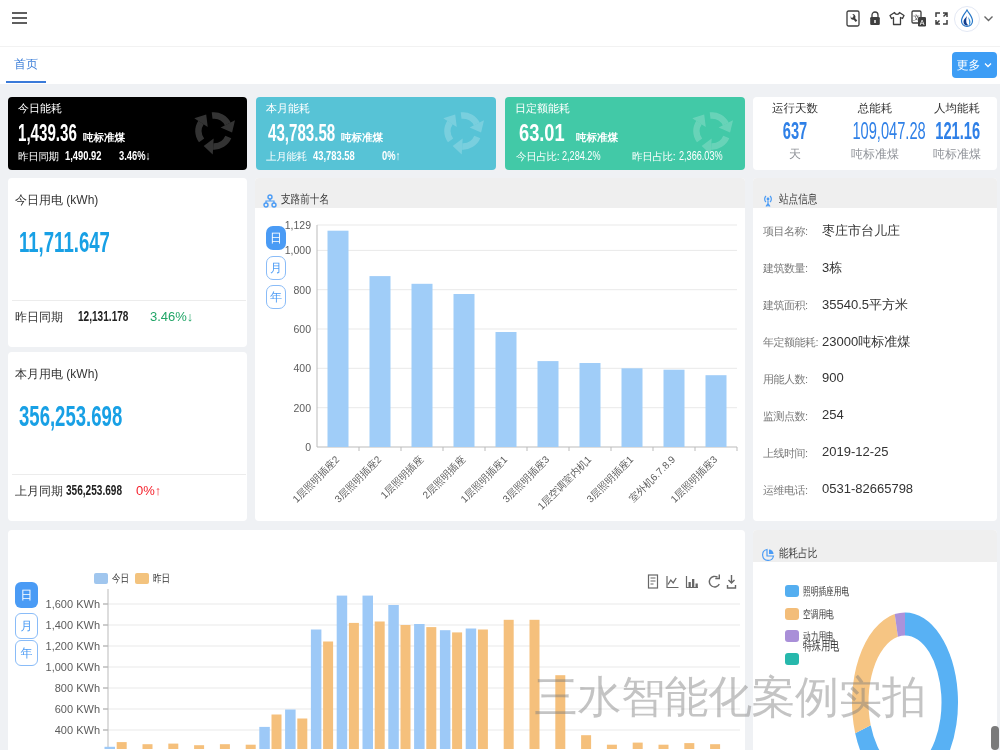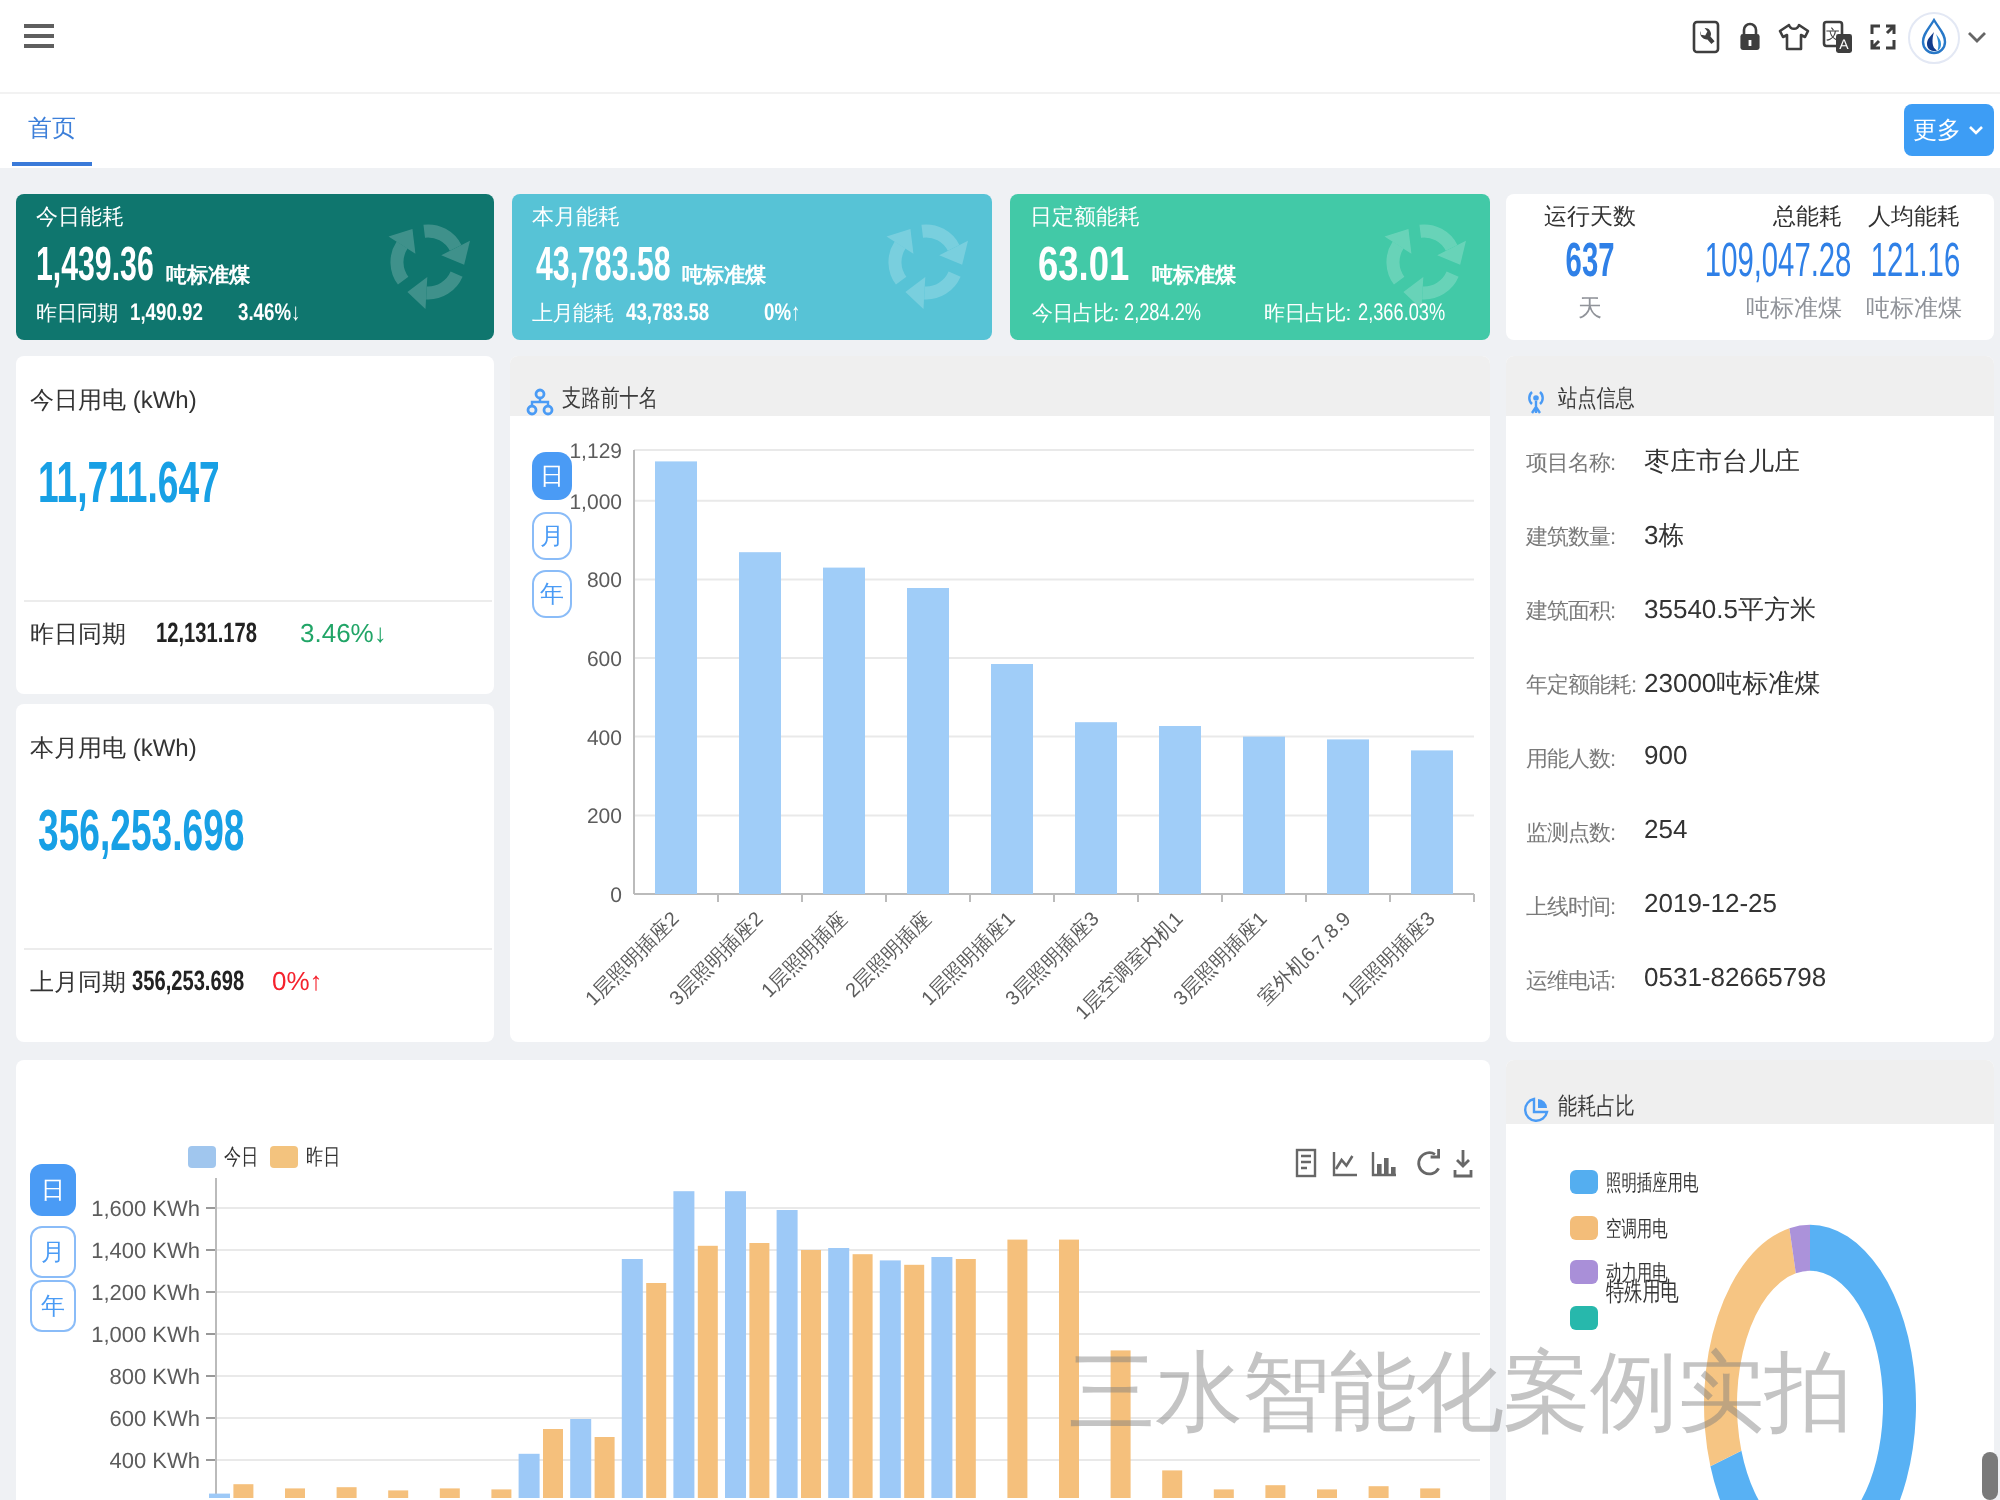--- a/index.html
+++ b/index.html
@@ -57,21 +57,21 @@
 
 <div class="abs" style="left:0;top:47px;width:1000px;height:37px;background:#fff"></div>
 <div class="abs" style="left:6px;top:56px;width:40px;height:20px;text-align:center;font-size:12px;color:#3d7fd9">首页</div>
 <div class="abs" style="left:6px;top:81px;width:40px;height:2px;background:#3a7ad9"></div>
 <div class="abs" style="left:952px;top:52px;width:45px;height:26px;background:#3d9df5;border-radius:4px;color:#fff;font-size:12px;display:flex;align-items:center;justify-content:center">更多 <svg width="10" height="10" viewBox="0 0 10 10" style="margin-left:2px">
         <path d="M2 3.5 L5 6.5 L8 3.5" stroke="#fff" stroke-width="1.3" fill="none"></path>
       </svg></div>
 
 <div class="abs" style="left:0;top:84px;width:1000px;height:666px;background:#eff1f4"></div>
 
-<div class="panel" style="left:8px;top:97px;width:239px;height:73px;background:#0f766e;color:#fff">
+<div class="panel" style="left:8px;top:97px;width:239px;height:73px;background:#000000;color:#fff">
  <div class="abs" style="left:10px;top:4px;font-size:11px">今日能耗</div>
  <div class="abs" style="left:10px;top:22px;font-size:24px;font-weight:bold"><span class="nw">1,439.36</span></div>
  <div class="abs" style="left:75px;top:34px;font-size:10.5px;font-weight:bold">吨标准煤</div>
  <div class="abs" style="left:10px;top:53px;font-size:10.5px;letter-spacing:-0.3px">昨日同期</div>
  <div class="abs" style="left:57px;top:52px;font-size:12px;font-weight:bold"><span style="display:inline-block;transform:scaleX(0.78);transform-origin:0 50%;white-space:nowrap">1,490.92</span></div>
  <div class="abs" style="left:111px;top:52px;font-size:12px;font-weight:bold"><span style="display:inline-block;transform:scaleX(0.78);transform-origin:0 50%;white-space:nowrap">3.46%↓</span></div>
  <div class="abs" style="right:10px;top:8px"><svg width="46" height="52" viewBox="0 0 46 52" style="opacity:0.2">
           <g transform="rotate(8 23 26)">
             <path d="M19.0 11.0 A15.5 15.5 0 0 1 35.7 17.1" stroke="#fff" stroke-width="6.5" fill="none"></path>
             <path d="M42.3 12.5 L29.1 21.7 L41.1 24.9 Z" fill="#fff"></path>
@@ -118,28 +118,28 @@
             <path d="M25.0 49.4 L23.7 33.5 L14.9 42.3 Z" fill="#fff"></path>
           </g>
         </svg></div>
 </div>
 <div class="panel" style="left:753px;top:97px;width:244px;height:73px">
  <div class="abs" style="left:4px;top:3px;width:76px;text-align:center">
    <div style="font-size:11.5px;color:#323232;padding-top:1px">运行天数</div>
    <div style="font-size:24px;font-weight:bold;color:#2f80e7;margin-top:1px"><span style="display:inline-block;transform:scaleX(0.61);white-space:nowrap">637</span></div>
    <div style="font-size:12px;color:#909399;margin-top:1px">天</div>
  </div>
- <div class="abs" style="left:76px;top:3px;width:92px;text-align:right">
+ <div class="abs" style="left:76px;top:3px;width:92px;text-align:center">
    <div style="font-size:11.5px;color:#323232;padding-top:1px">总能耗</div>
    <div style="font-size:24px;font-weight:normal;color:#2f80e7;margin-top:1px"><span style="display:inline-block;transform:scaleX(0.61);white-space:nowrap">109,047.28</span></div>
    <div style="font-size:12px;color:#909399;margin-top:1px">吨标准煤</div>
  </div>
  <div class="abs" style="left:168px;top:3px;width:72px;text-align:center">
    <div style="font-size:11.5px;color:#323232;padding-top:1px">人均能耗</div>
-   <div style="font-size:24px;font-weight:normal;color:#2f80e7;margin-top:1px"><span style="display:inline-block;transform:scaleX(0.61);white-space:nowrap">121.16</span></div>
+   <div style="font-size:24px;font-weight:bold;color:#2f80e7;margin-top:1px"><span style="display:inline-block;transform:scaleX(0.61);white-space:nowrap">121.16</span></div>
    <div style="font-size:12px;color:#909399;margin-top:1px">吨标准煤</div>
  </div>
 </div>
 
 <div class="panel" style="left:8px;top:178px;width:239px;height:169px">
  <div class="abs" style="left:7px;top:14px;font-size:12px;color:#333">今日用电 (kWh)</div>
  <div class="abs" style="left:11px;top:48px;font-size:29px;font-weight:bold;color:#18a0e5"><span class="nw2">11,711.647</span></div>
  <div class="abs" style="left:4px;top:122px;width:234px;height:1px;background:#ececec"></div>
  <div class="abs" style="left:7px;top:131px;font-size:12px;color:#333">昨日同期</div>
  <div class="abs" style="left:70px;top:130px;font-size:14px;font-weight:bold;color:#222"><span style="display:inline-block;transform:scaleX(0.72);transform-origin:0 50%;white-space:nowrap">12,131.178</span></div>

